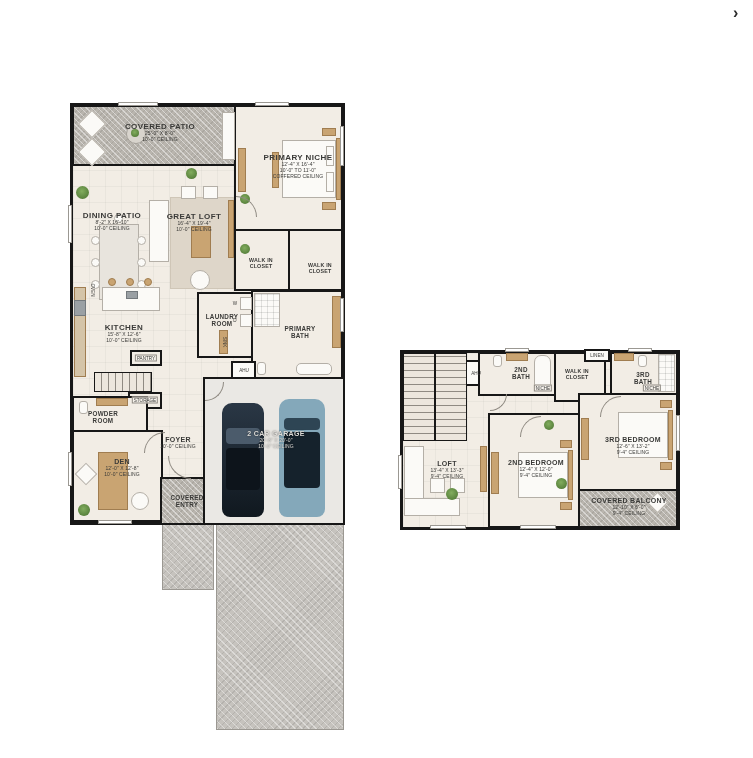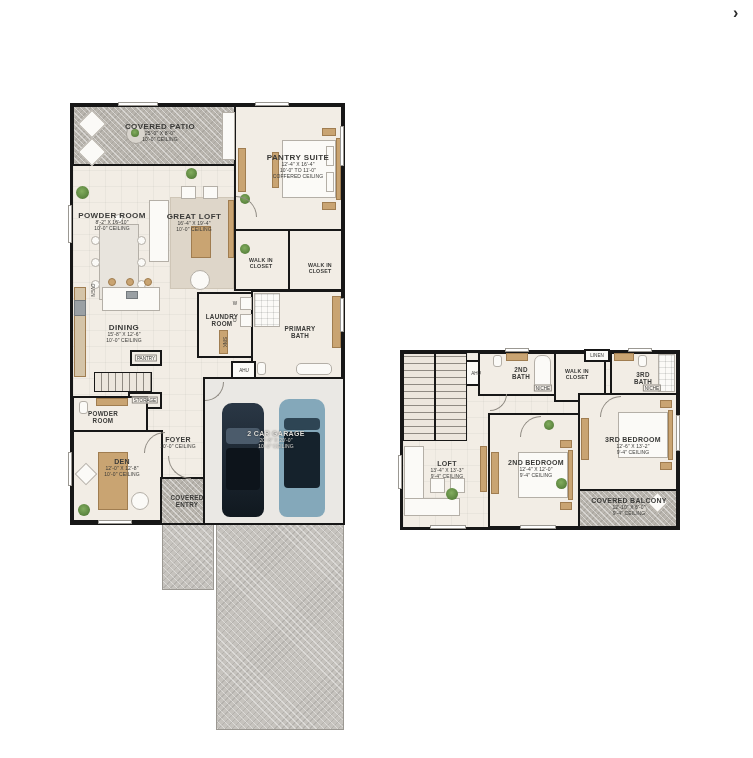--- a/index.html
+++ b/index.html
@@ -147,45 +147,45 @@
   <div class="win" style="left:255px;top:102px;width:34px;height:4px;"></div>
   <div class="win" style="left:340px;top:126px;width:4px;height:40px;"></div>
   <div class="win" style="left:340px;top:298px;width:4px;height:34px;"></div>
 
   <div class="label" style="left:160px;top:133px;">
     <div class="nm">COVERED PATIO</div>
     <div class="dm">25'-0" X 8'-0"</div>
     <div class="dm">10'-0" CEILING</div>
   </div>
   <div class="label" style="left:298px;top:167px;">
-    <div class="nm">PANTRY SUITE</div>
+    <div class="nm">PRIMARY NICHE</div>
     <div class="dm">12'-4" X 16'-4"</div>
     <div class="dm">10'-0" TO 11'-0"</div>
     <div class="dm">COFFERED CEILING</div>
   </div>
   <div class="label" style="left:112px;top:222px;">
-    <div class="nm">POWDER ROOM</div>
+    <div class="nm">DINING PATIO</div>
     <div class="dm">8'-2" X 16'-10"</div>
     <div class="dm">10'-0" CEILING</div>
   </div>
   <div class="label" style="left:194px;top:223px;">
     <div class="nm">GREAT LOFT</div>
     <div class="dm">16'-4" X 19'-4"</div>
     <div class="dm">10'-0" CEILING</div>
   </div>
   <div class="label" style="left:261px;top:263px;">
     <div class="xs">WALK IN</div>
     <div class="xs">CLOSET</div>
   </div>
   <div class="label" style="left:320px;top:268px;">
     <div class="xs">WALK IN</div>
     <div class="xs">CLOSET</div>
   </div>
   <div class="label" style="left:124px;top:334px;">
-    <div class="nm">DINING</div>
+    <div class="nm">KITCHEN</div>
     <div class="dm">15'-8" X 12'-6"</div>
     <div class="dm">10'-0" CEILING</div>
   </div>
   <div class="label" style="left:222px;top:320px;">
     <div class="sm">LAUNDRY</div>
     <div class="sm">ROOM</div>
   </div>
   <div class="label" style="left:300px;top:332px;">
     <div class="sm">PRIMARY</div>
     <div class="sm">BATH</div>

